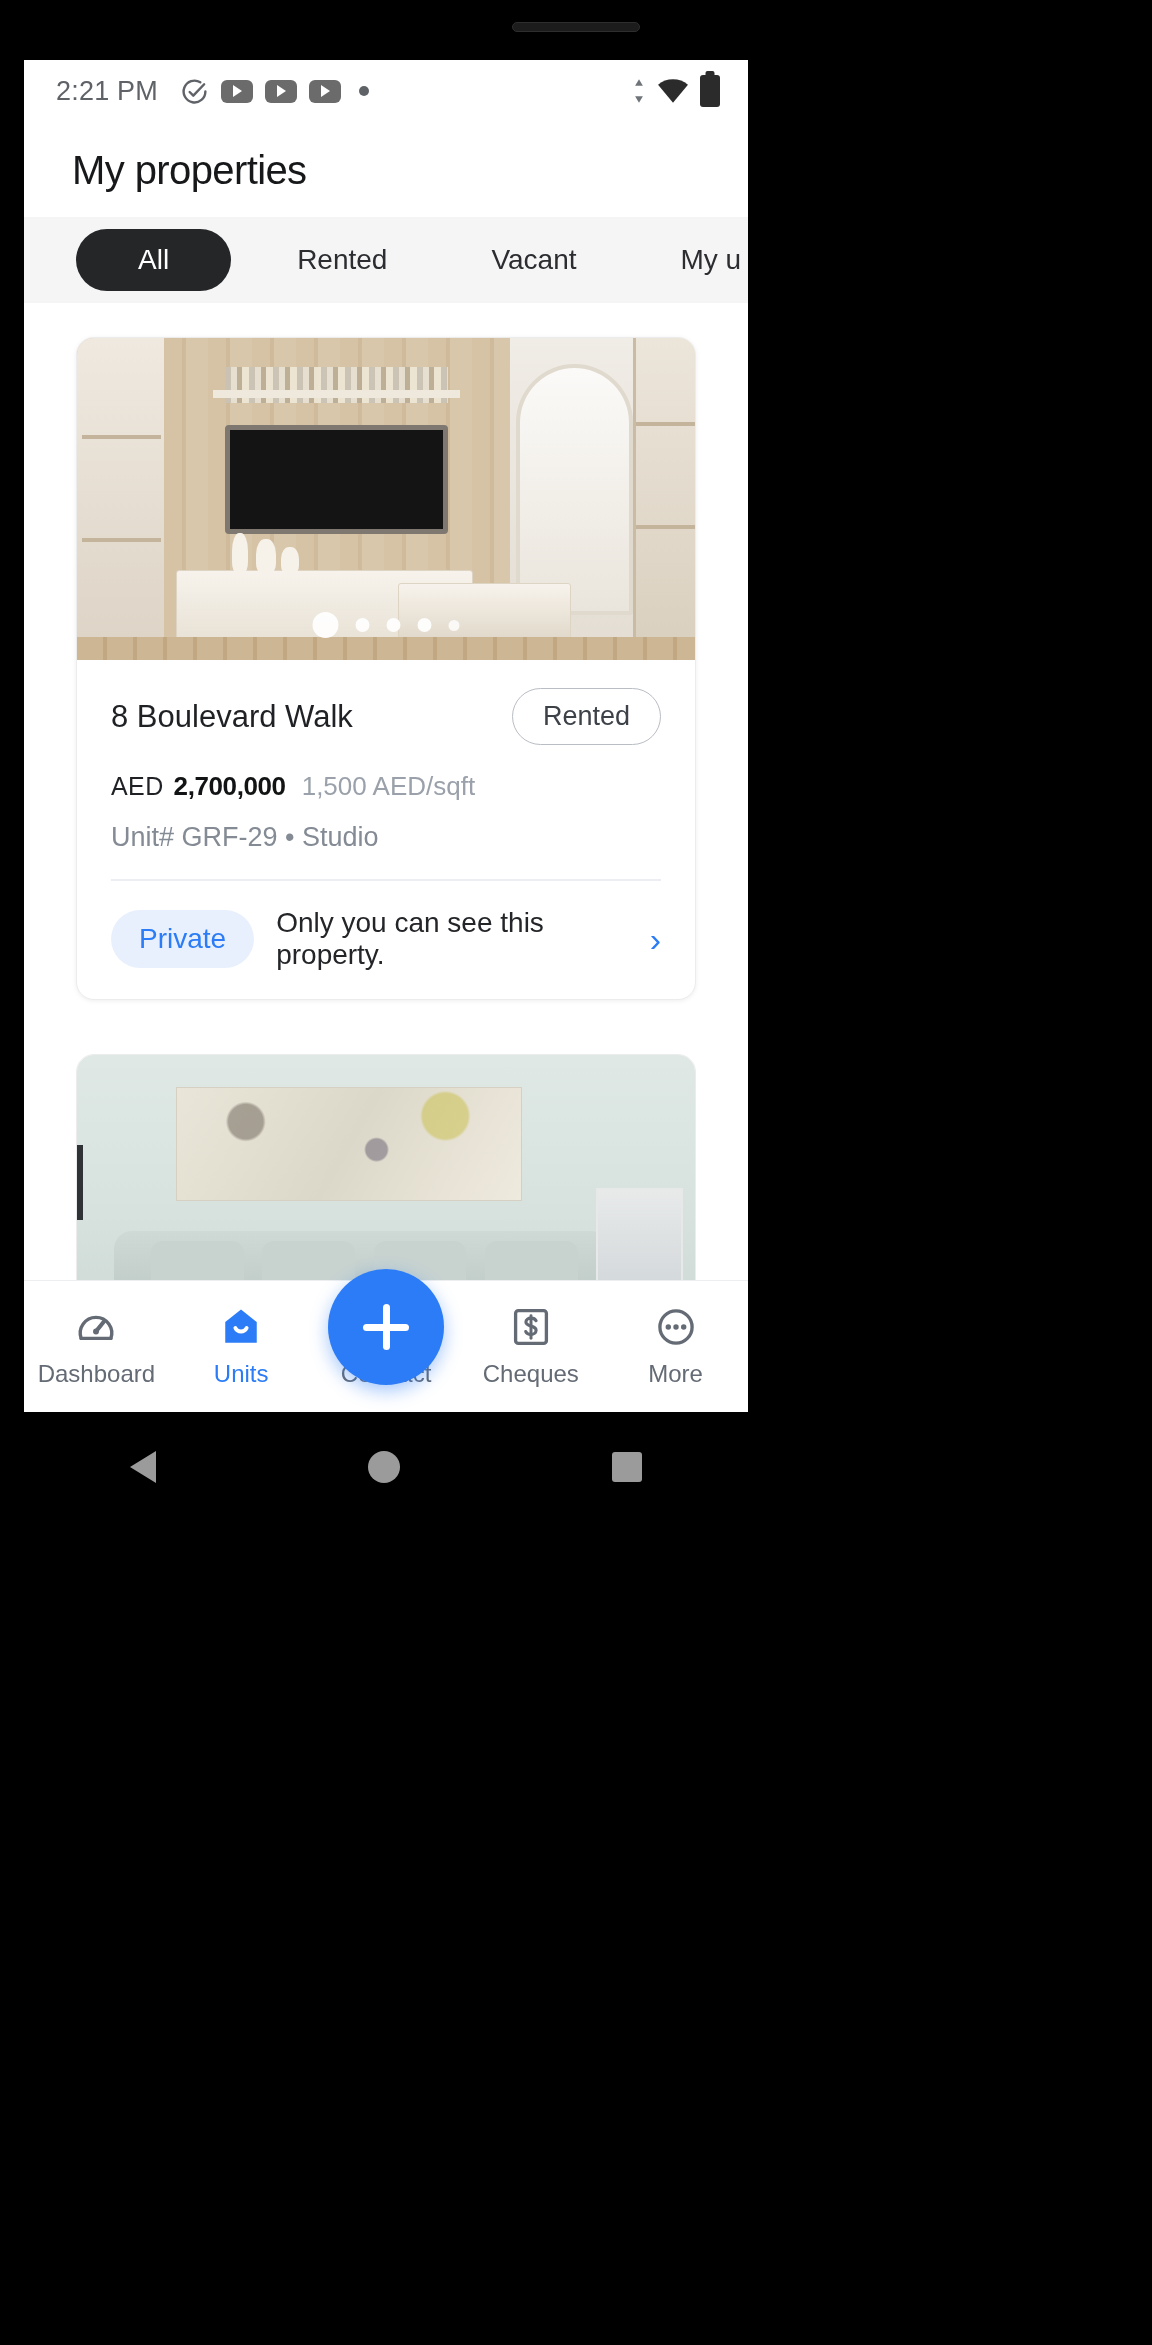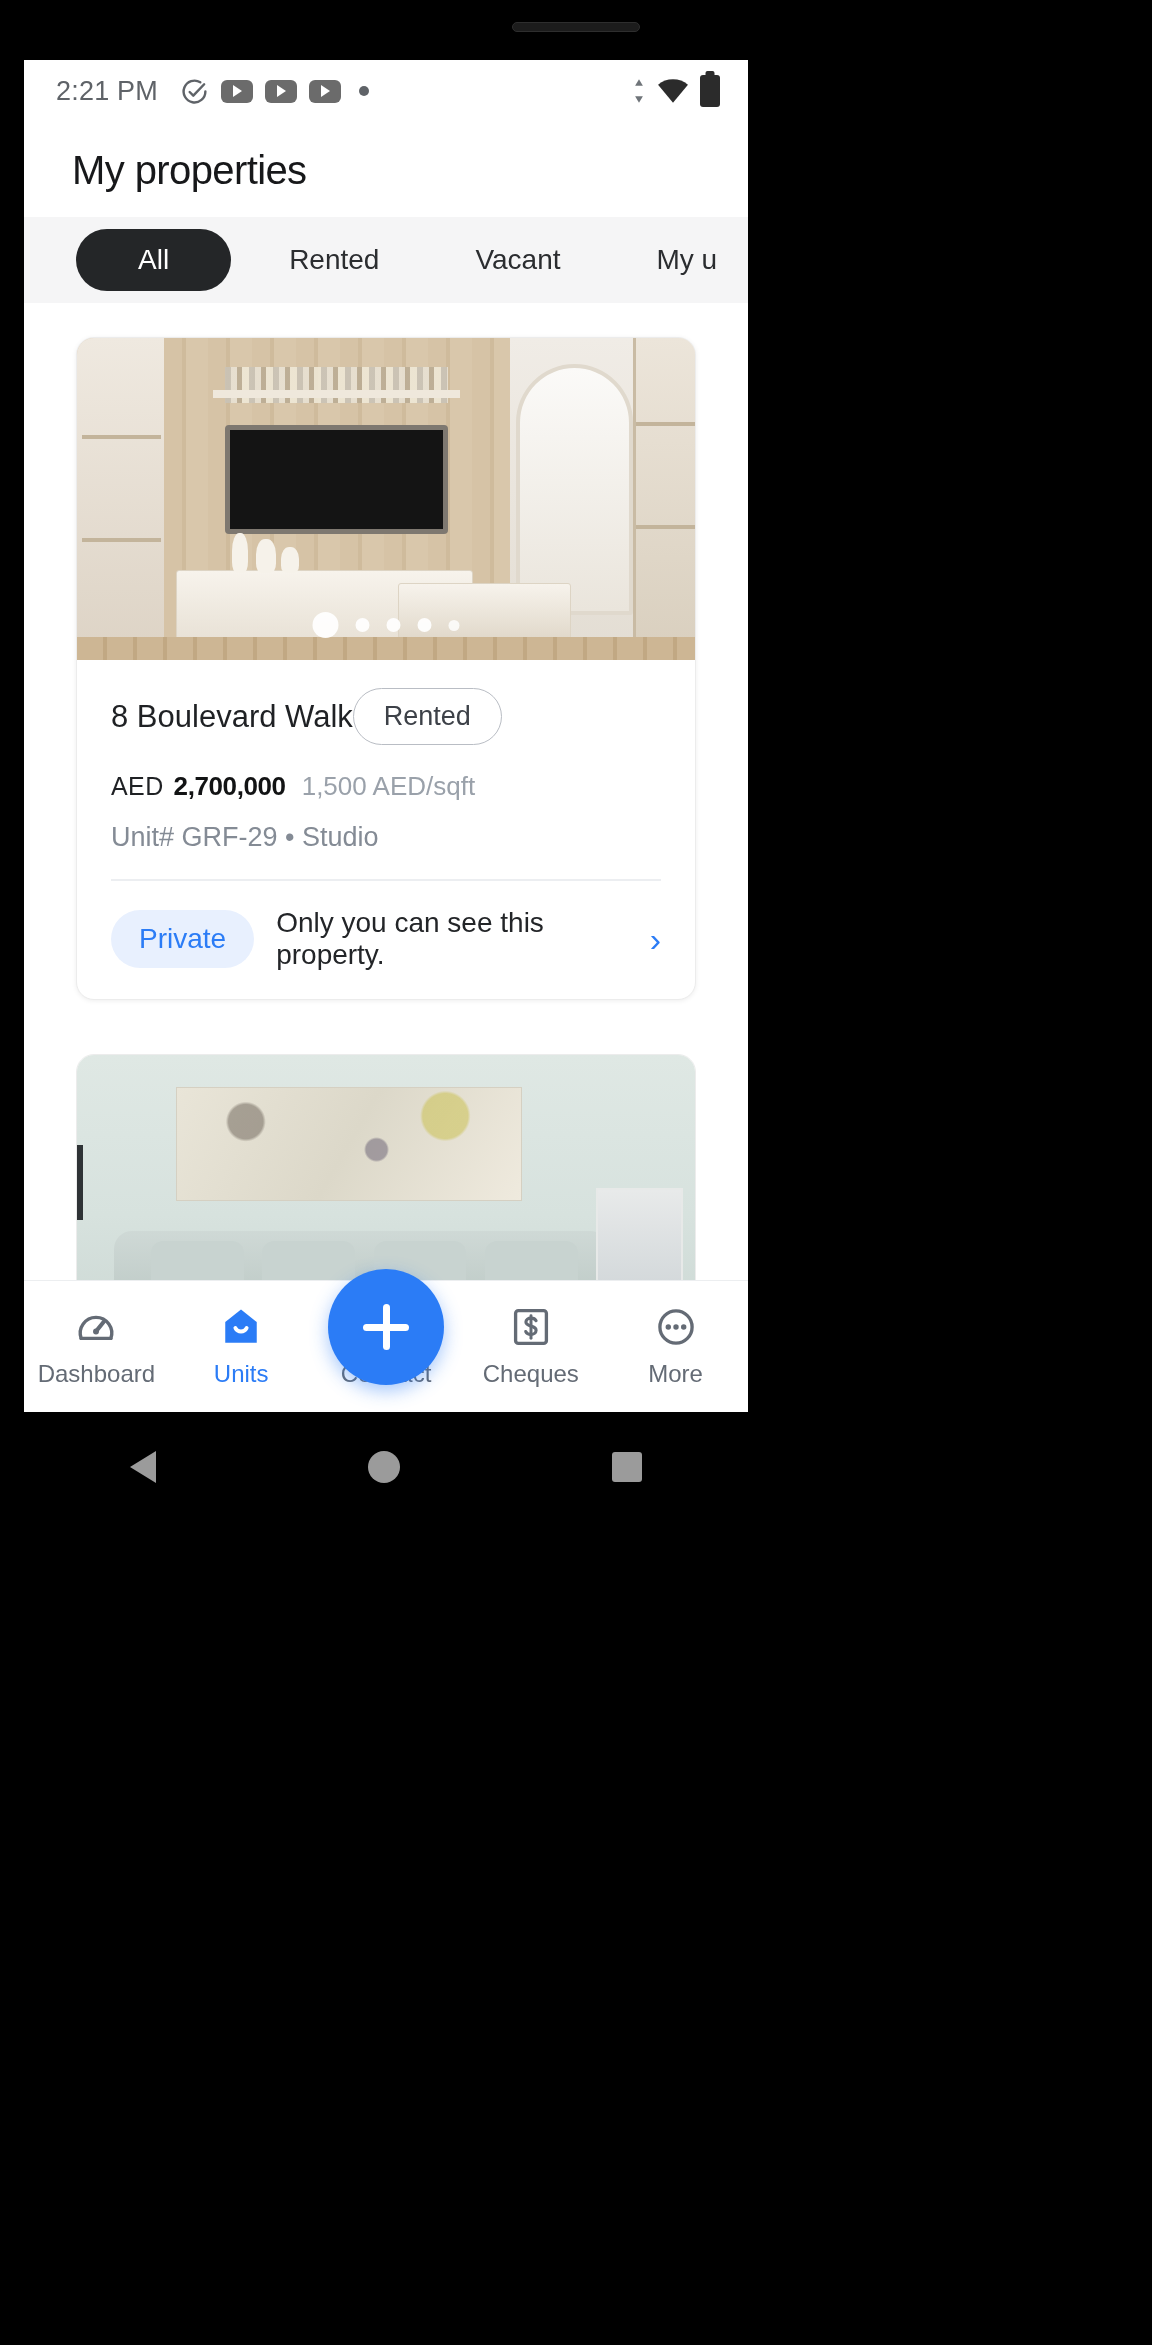--- a/index.html
+++ b/index.html
@@ -74,21 +74,21 @@
   .page-title {
     font-size: 40px; font-weight: normal; color: #17181a; letter-spacing: -.6px;
   }
 
   
   .tabstrip {
     display: flex; align-items: center;
     background: #f5f5f6;
     height: 86px;
     padding-left: 52px;
-    gap: 0;
+    gap: 8px;
     overflow: hidden;
     white-space: nowrap;
   }
   .tab {
     font-size: 28px; color: #2b2d30;
     padding: 0 38px; height: 62px;
     display: flex; align-items: center; justify-content: center;
     border-radius: 31px;
     flex: none;
   }
@@ -182,21 +182,21 @@
 
   .dots {
     position: absolute; left: 50%; bottom: 22px; transform: translateX(-50%);
     display: flex; align-items: center; gap: 17px;
   }
   .dot { width: 14px; height: 14px; border-radius: 50%; background: #ffffff; opacity: .92; }
   .dot.active { width: 26px; height: 26px; }
   .dot.small { width: 11px; height: 11px; opacity: .8; }
 
   .card-body { padding: 28px 34px 0 34px; }
-  .card-row-top { display: flex; align-items: center; }
+  .card-row-top { display: flex; align-items: center; justify-content: space-between; }
   .card-title { font-size: 31px; color: #1f2124; }
   .status-chip {
     border: 1.6px solid #b9bdc4; border-radius: 30px;
     padding: 12px 30px; font-size: 27px; color: #3d4148;
   }
   .price-row { display: flex; align-items: baseline; margin-top: 26px; }
   .price-cur { font-size: 25px; color: #1f2124; letter-spacing: .4px; }
   .price-val { font-size: 26px; font-weight: bold; color: #121314; margin-left: 10px; letter-spacing: -.4px; }
   .price-sqft { font-size: 26px; color: #9aa1aa; margin-left: 16px; }
   .unit-line { font-size: 27px; color: #848b95; margin-top: 20px; }

